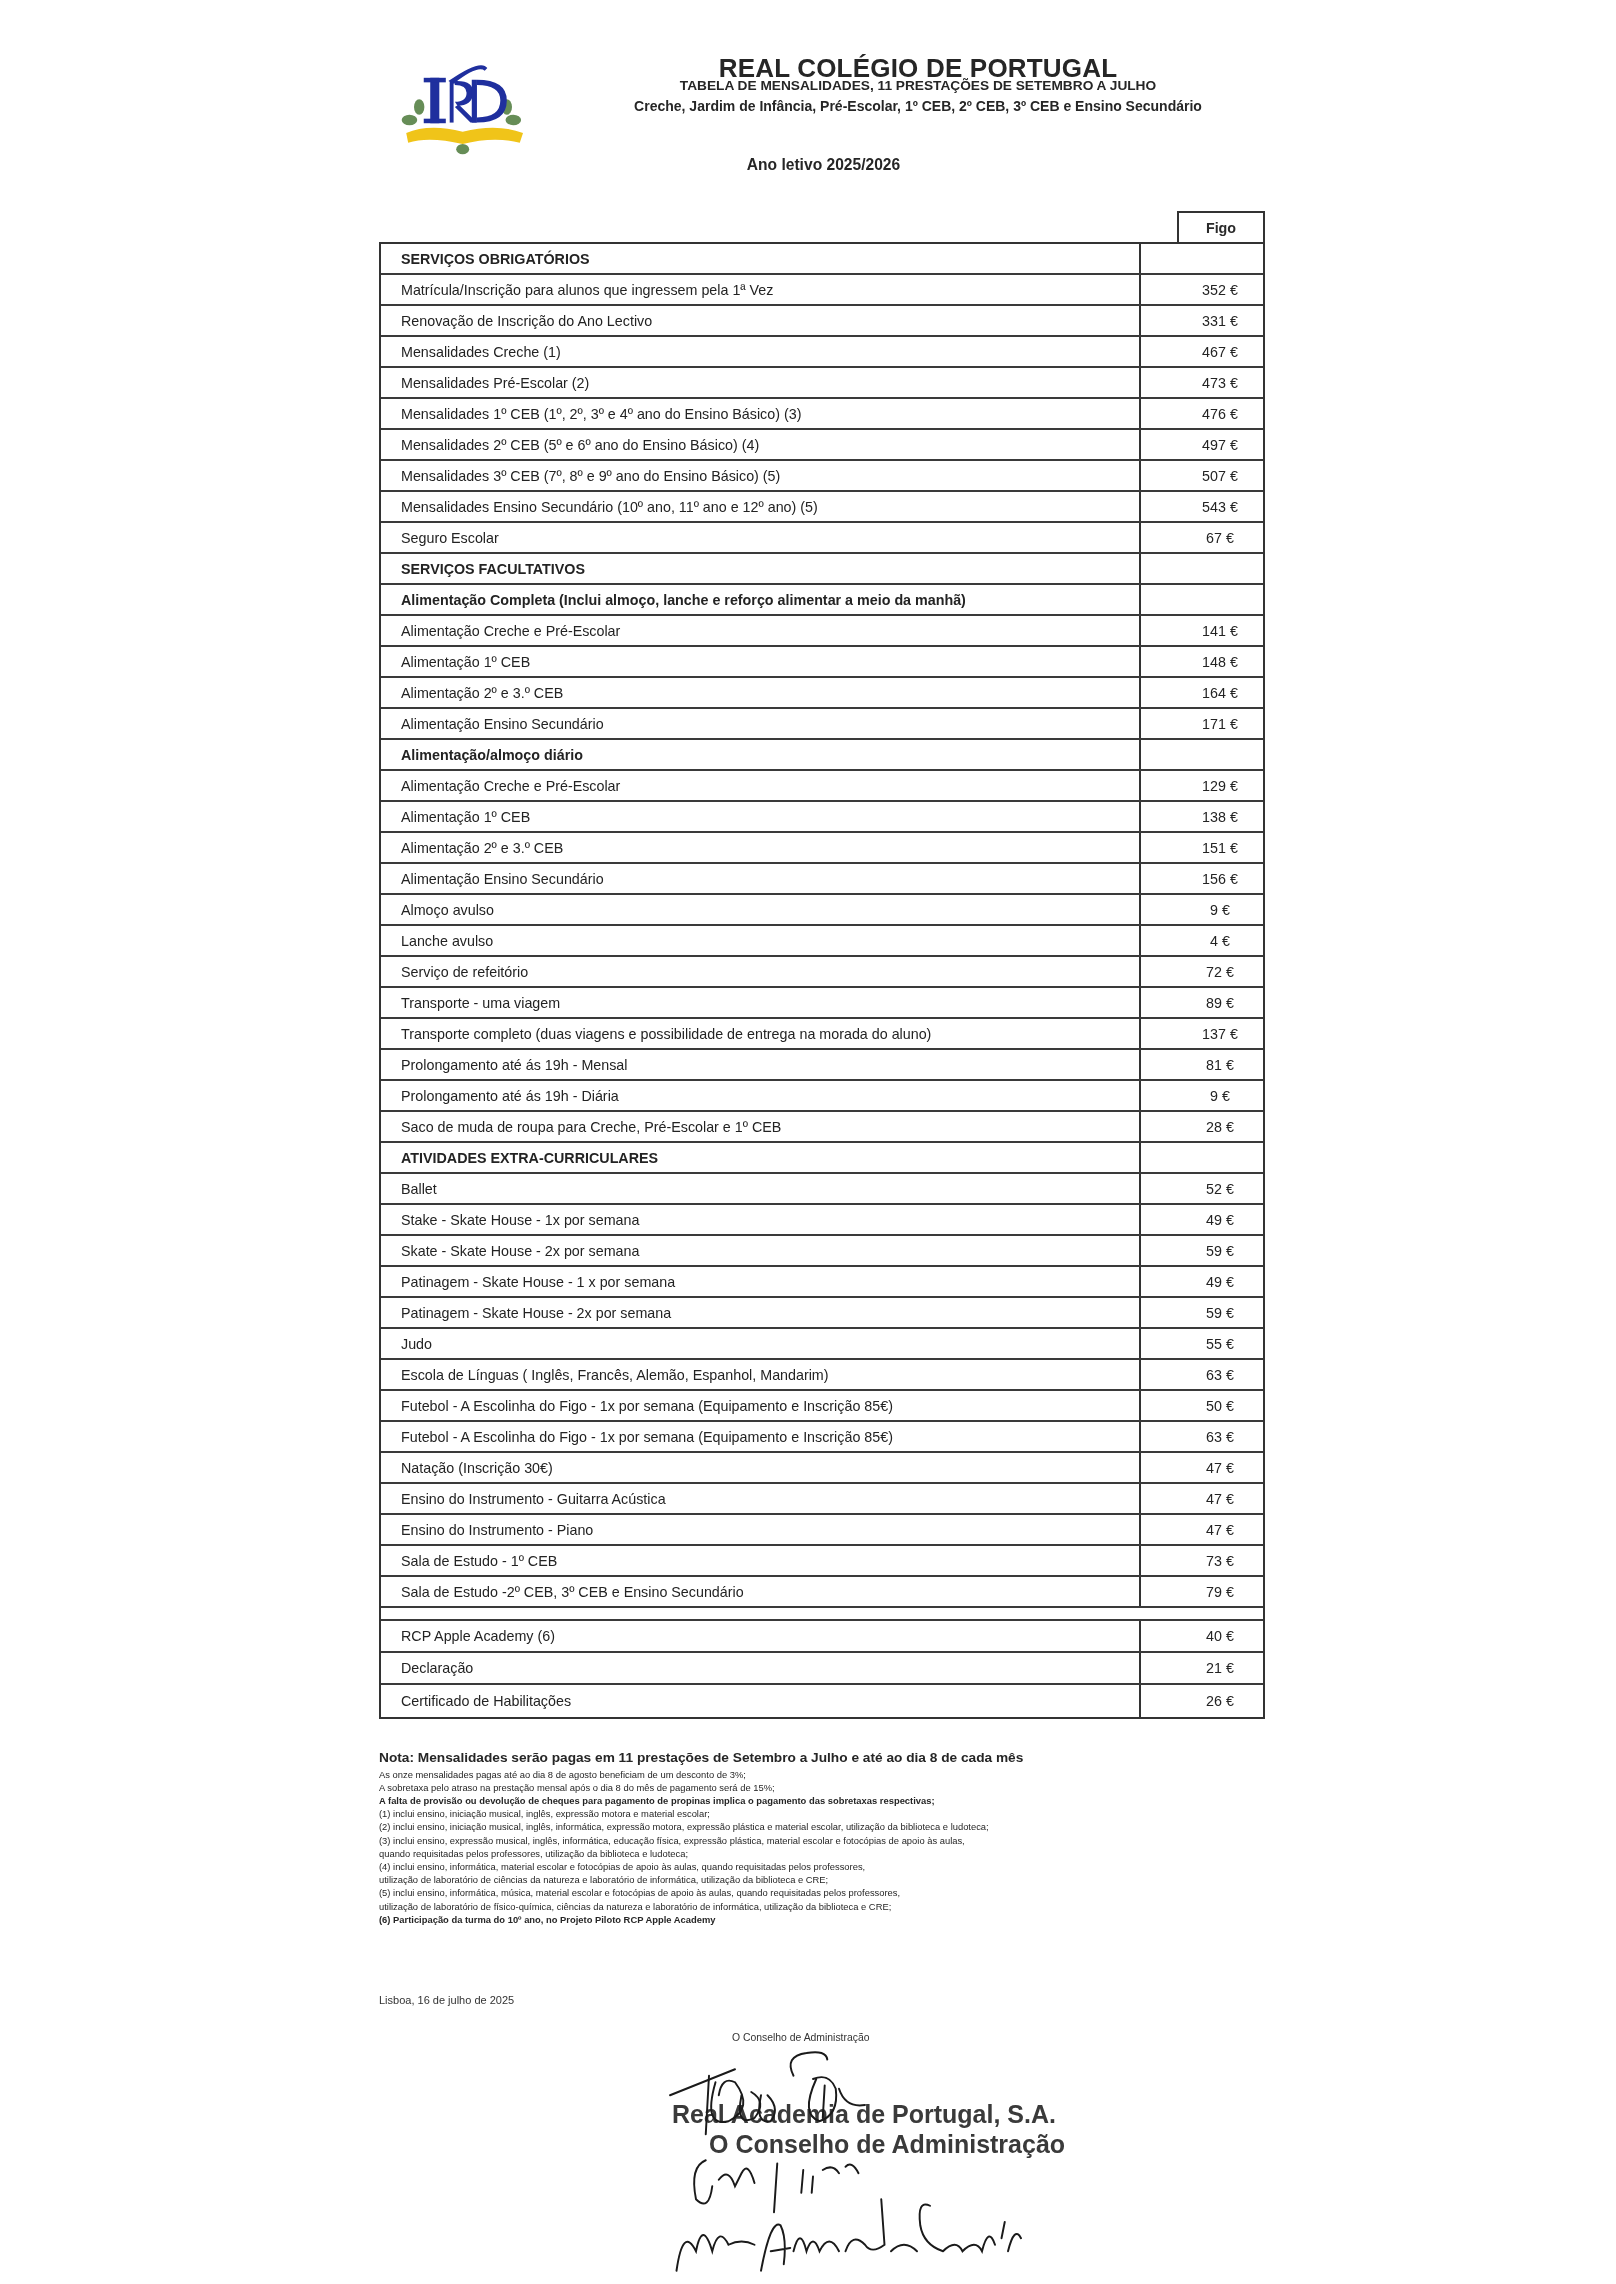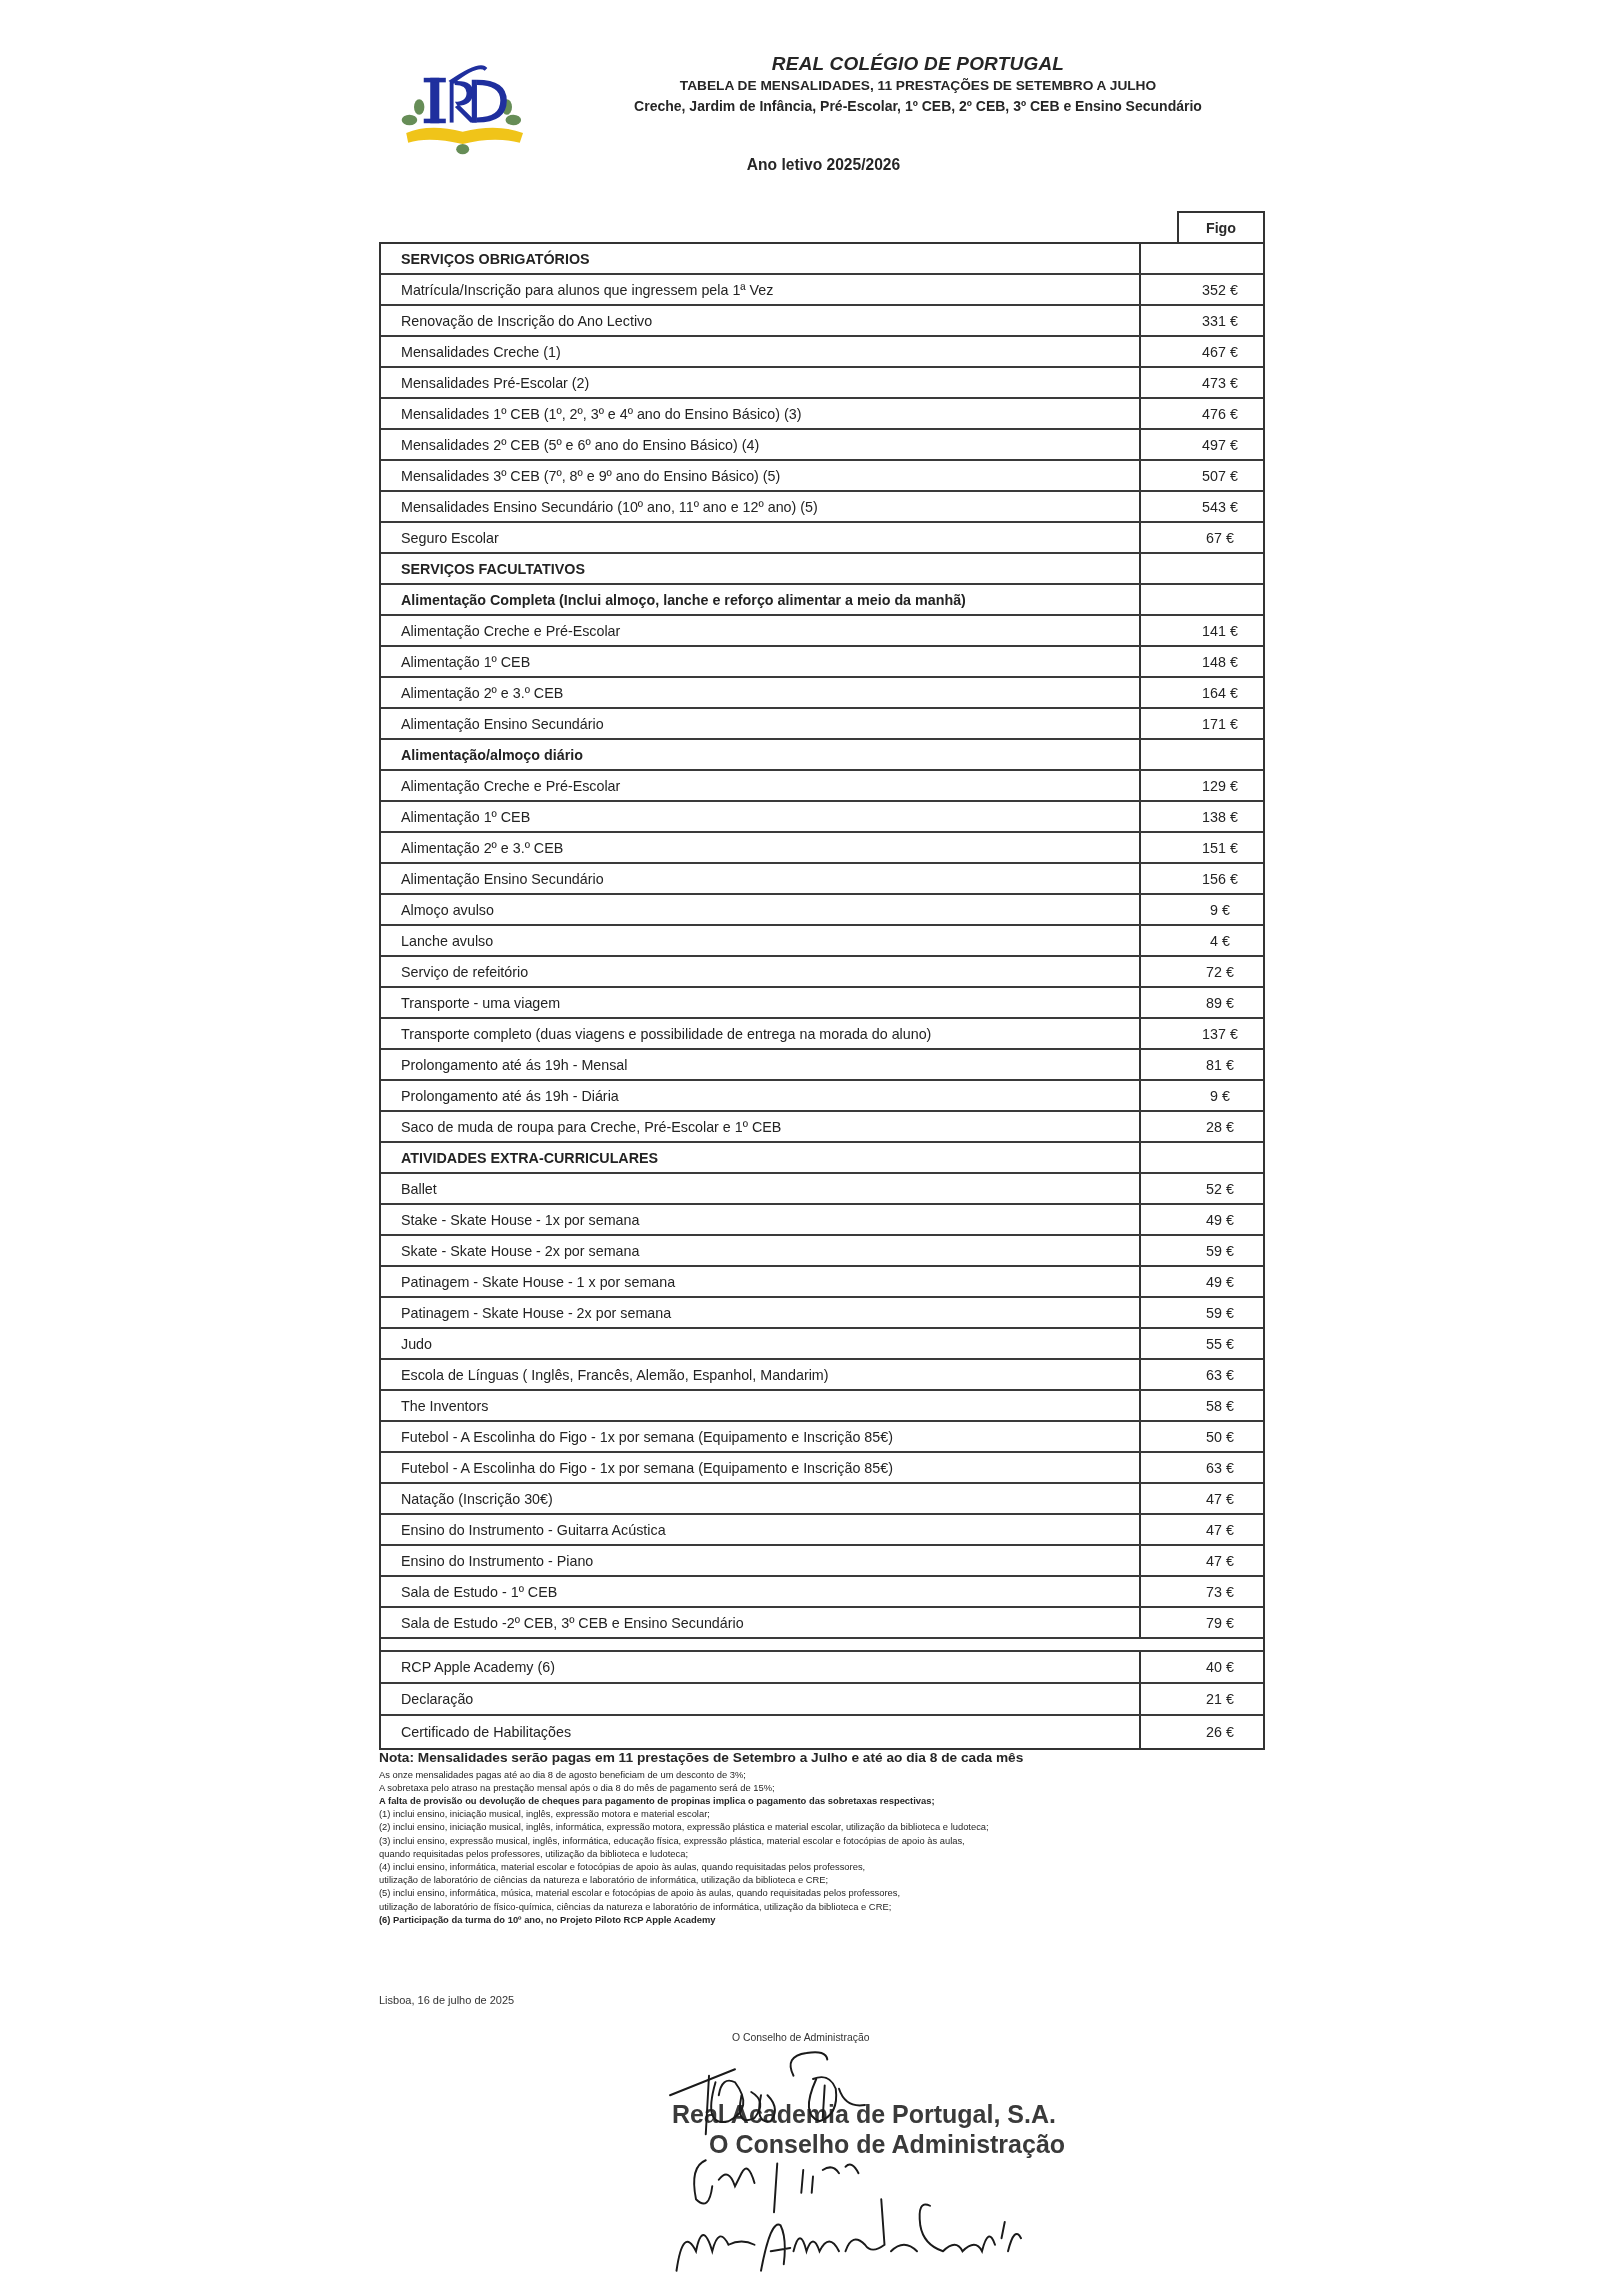--- a/index.html
+++ b/index.html
@@ -2,21 +2,21 @@
 <html style="font-size:10.4px"><head>
 <meta charset="utf-8">
 <style>
   html, body { margin: 0; padding: 0; background: #ffffff; }
   body { width: 1616px; height: 2284px; position: relative; overflow: hidden;
          font-family: "Liberation Sans", "DejaVu Sans", sans-serif; color: #2a2a2a; }
 
   .logo { position: absolute; left: 390px; top: 55px; width: 146px; height: 104px; }
 
   .hdr { position: absolute; left: 560px; width: 716px; text-align: center; color: #262626; }
-  .hdr-title { top: 53px; font-size: 19px; font-weight: bold; letter-spacing: 0.2px; font-style: italic; }
+  .hdr-title { top: 53px; font-size: 26px; font-weight: bold; letter-spacing: 0.2px; }
   .hdr-sub { top: 78px; font-size: 13.7px; font-weight: bold; }
   .hdr-sub2 { top: 98px; font-size: 14px; font-weight: bold; }
   .year { position: absolute; left: 586px; width: 475px; top: 156px; text-align: center;
           font-size: 15.6px; font-weight: bold; color: #262626; }
 
   .table { position: absolute; left: 379px; top: 211px; width: 886px; }
   .euros-head { position: absolute; left: 798px; top: 0; width: 88px; height: 31px;
                 border: 2px solid #333; border-bottom: none; box-sizing: border-box;
                 font-size: 14.3px; font-weight: bold; display: flex; align-items: center; justify-content: center; }
   .rows { position: absolute; left: 0; top: 31px; width: 886px; border: 2px solid #333; box-sizing: border-box; }
@@ -222,24 +222,20 @@
         <div class="cell-label">Patinagem - Skate House - 2x por semana</div>
         <div class="cell-price">59 €</div>
       </div>
       <div class="row">
         <div class="cell-label">Judo</div>
         <div class="cell-price">55 €</div>
       </div>
       <div class="row">
         <div class="cell-label">Escola de Línguas ( Inglês, Francês, Alemão, Espanhol, Mandarim)</div>
         <div class="cell-price">63 €</div>
-      </div>
-      <div class="row">
-        <div class="cell-label">The Inventors</div>
-        <div class="cell-price">58 €</div>
       </div>
       <div class="row">
         <div class="cell-label">Futebol - A Escolinha do Figo - 1x por semana (Equipamento e Inscrição 85€)</div>
         <div class="cell-price">50 €</div>
       </div>
       <div class="row">
         <div class="cell-label">Futebol - A Escolinha do Figo - 1x por semana (Equipamento e Inscrição 85€)</div>
         <div class="cell-price">63 €</div>
       </div>
       <div class="row">

